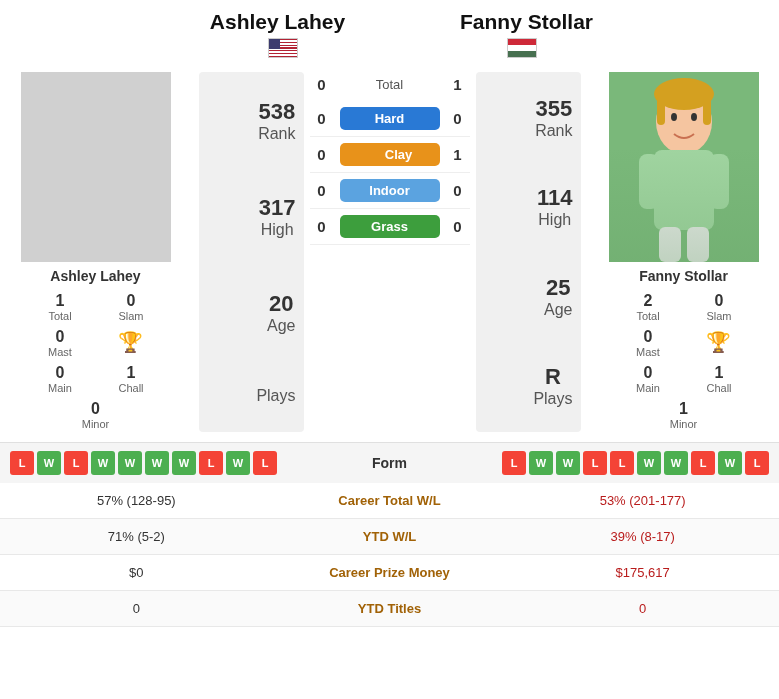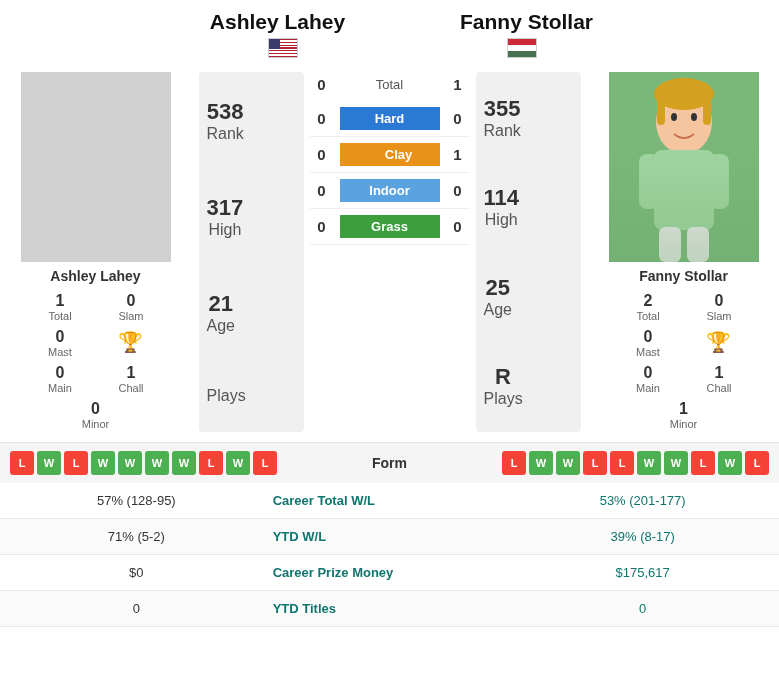--- a/index.html
+++ b/index.html
@@ -79,21 +79,21 @@
       flex-direction: row;
       flex: 1;
       align-items: flex-start;
       justify-content: center;
       gap: 0;
     }
 
     .left-rank-block {
       display: flex;
       flex-direction: column;
-      align-items: flex-start;
+      align-items: flex-end;
       background: #f0f0f0;
       border-radius: 4px;
       padding: 10px 8px;
       width: 105px;
       gap: 18px;
       margin-right: 6px;
       align-self: stretch;
       justify-content: space-around;
     }
 
@@ -139,21 +139,21 @@
 
     .score-num {
       font-size: 15px;
       font-weight: bold;
       color: #333;
       width: 24px;
       text-align: center;
     }
 
     .surface-badge {
-      border-radius: 0;
+      border-radius: 5px;
       color: #fff;
       font-size: 13px;
       font-weight: bold;
       padding: 4px 12px;
       text-align: center;
       flex: 1;
       margin: 0 6px;
     }
 
     .surface-hard { background: #2979d5; }
@@ -174,21 +174,21 @@
     .total-label {
       font-size: 13px;
       color: #555;
       flex: 1;
       text-align: center;
     }
 
     .right-rank-block {
       display: flex;
       flex-direction: column;
-      align-items: flex-start;
+      align-items: flex-end;
       background: #f0f0f0;
       border-radius: 4px;
       padding: 10px 8px;
       width: 105px;
       gap: 18px;
       margin-left: 6px;
       align-self: stretch;
       justify-content: space-around;
     }
 
@@ -268,29 +268,29 @@
       font-size: 13px;
     }
 
     .stats-left-val {
       text-align: center;
       color: #333;
       width: 35%;
     }
 
     .stats-center-label {
-      text-align: left;
-      font-weight: bold;
-      color: #0f766e;
+      text-align: center;
+      font-weight: bold;
+      color: #a16207;
       width: 30%;
     }
 
     .stats-right-val {
       text-align: center;
-      color: #0f766e;
+      color: #b91c1c;
       width: 35%;
     }
 
     .flag-us {
       display: inline-block;
       width: 30px;
       height: 20px;
       background: linear-gradient(
         180deg,
         #b22234 0%, #b22234 7.7%, #fff 7.7%, #fff 15.4%,
@@ -436,21 +436,21 @@
       <div class="left-rank-block">
         <div class="rank-item">
           <span class="rank-number">538</span>
           <span class="rank-label">Rank</span>
         </div>
         <div class="rank-item">
           <span class="rank-number">317</span>
           <span class="rank-label">High</span>
         </div>
         <div class="rank-item">
-          <span class="rank-number">21</span>
+          <span class="rank-number">20</span>
           <span class="rank-label">Age</span>
         </div>
         <div class="rank-item">
           <span class="rank-label">Plays</span>
         </div>
       </div>
 
       <div class="middle-scores">
 
         <div class="total-row">

